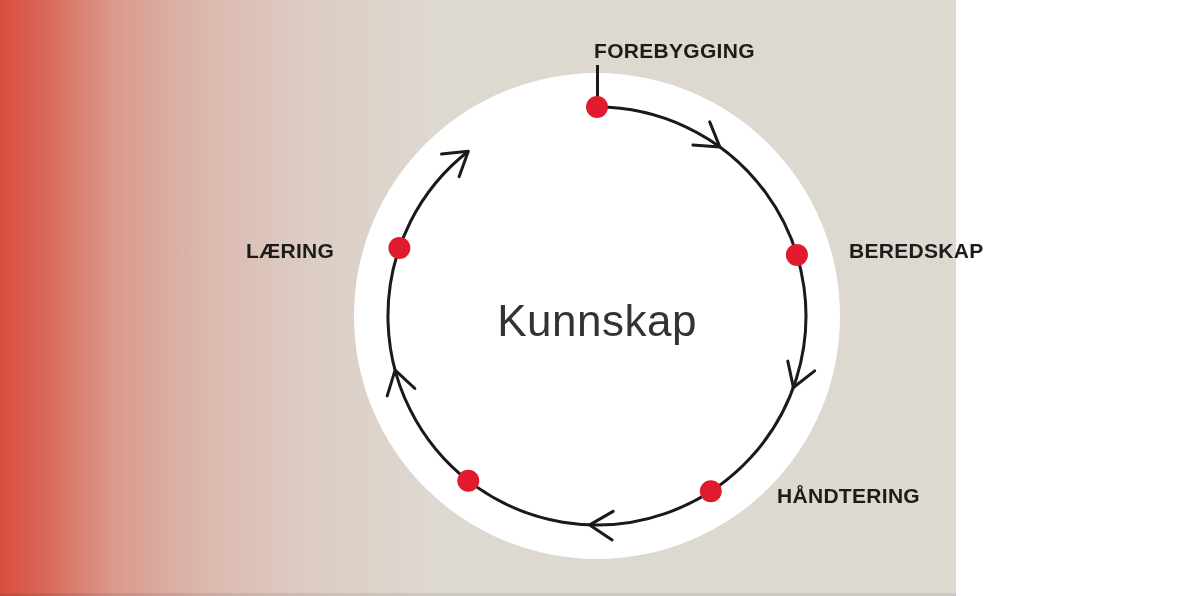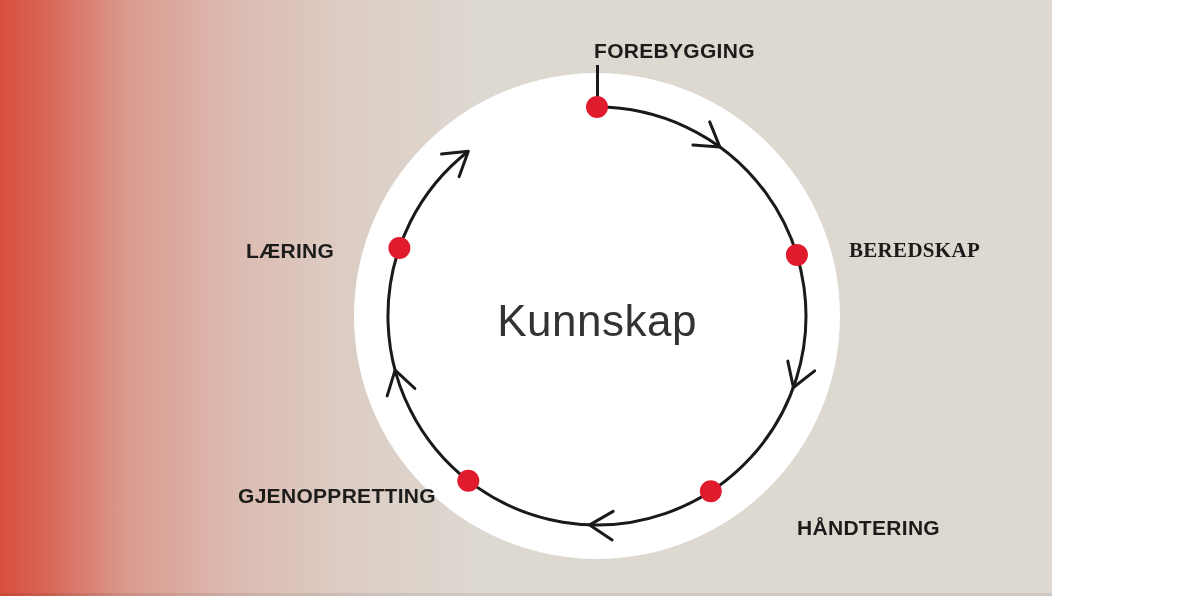--- a/index.html
+++ b/index.html
@@ -5,21 +5,21 @@
   html, body {
     margin: 0;
     padding: 0;
     width: 1200px;
     height: 596px;
     overflow: hidden;
     font-family: "Liberation Sans", "DejaVu Sans", sans-serif;
   }
   .canvas {
     position: relative;
-    width: 1052px;
+    width: 956px;
     height: 596px;
     background:
       linear-gradient(90deg,
         #d84f3e 0%,
         rgba(216, 79, 62, 0.85) 4%,
         rgba(216, 79, 62, 0.45) 12%,
         rgba(216, 79, 62, 0.22) 22%,
         rgba(216, 79, 62, 0.08) 33%,
         rgba(216, 79, 62, 0.0) 45%),
       #ddd8d0;
@@ -97,18 +97,17 @@
     <g id="dots">
         <circle cx="597.0" cy="107.0" r="11" class="dot"></circle>
         <circle cx="796.9" cy="254.9" r="11" class="dot"></circle>
         <circle cx="710.8" cy="491.3" r="11" class="dot"></circle>
         <circle cx="468.3" cy="480.7" r="11" class="dot"></circle>
         <circle cx="399.4" cy="248.0" r="11" class="dot"></circle>
       </g>
   </svg>
 
   <div class="stage-label" style="left:594px; top:40px;">FOREBYGGING</div>
-  <div class="stage-label" style="left:849px; top:240px;font-family:Liberation Serif, serif;">BEREDSKAP</div>
-  <div class="stage-label" style="left:797px; top:485px;margin-top:32px;">HÅNDTERING</div>
-  <div class="stage-label" style="left:238px; top:485px;">GJENOPPRETTING</div>
+  <div class="stage-label" style="left:849px; top:240px;">BEREDSKAP</div>
+  <div class="stage-label" style="left:777px; top:485px;">HÅNDTERING</div>
   <div class="stage-label" style="left:246px; top:240px;">LÆRING</div>
   <div class="center-label">Kunnskap</div>
 </div>
 
 </body></html>

